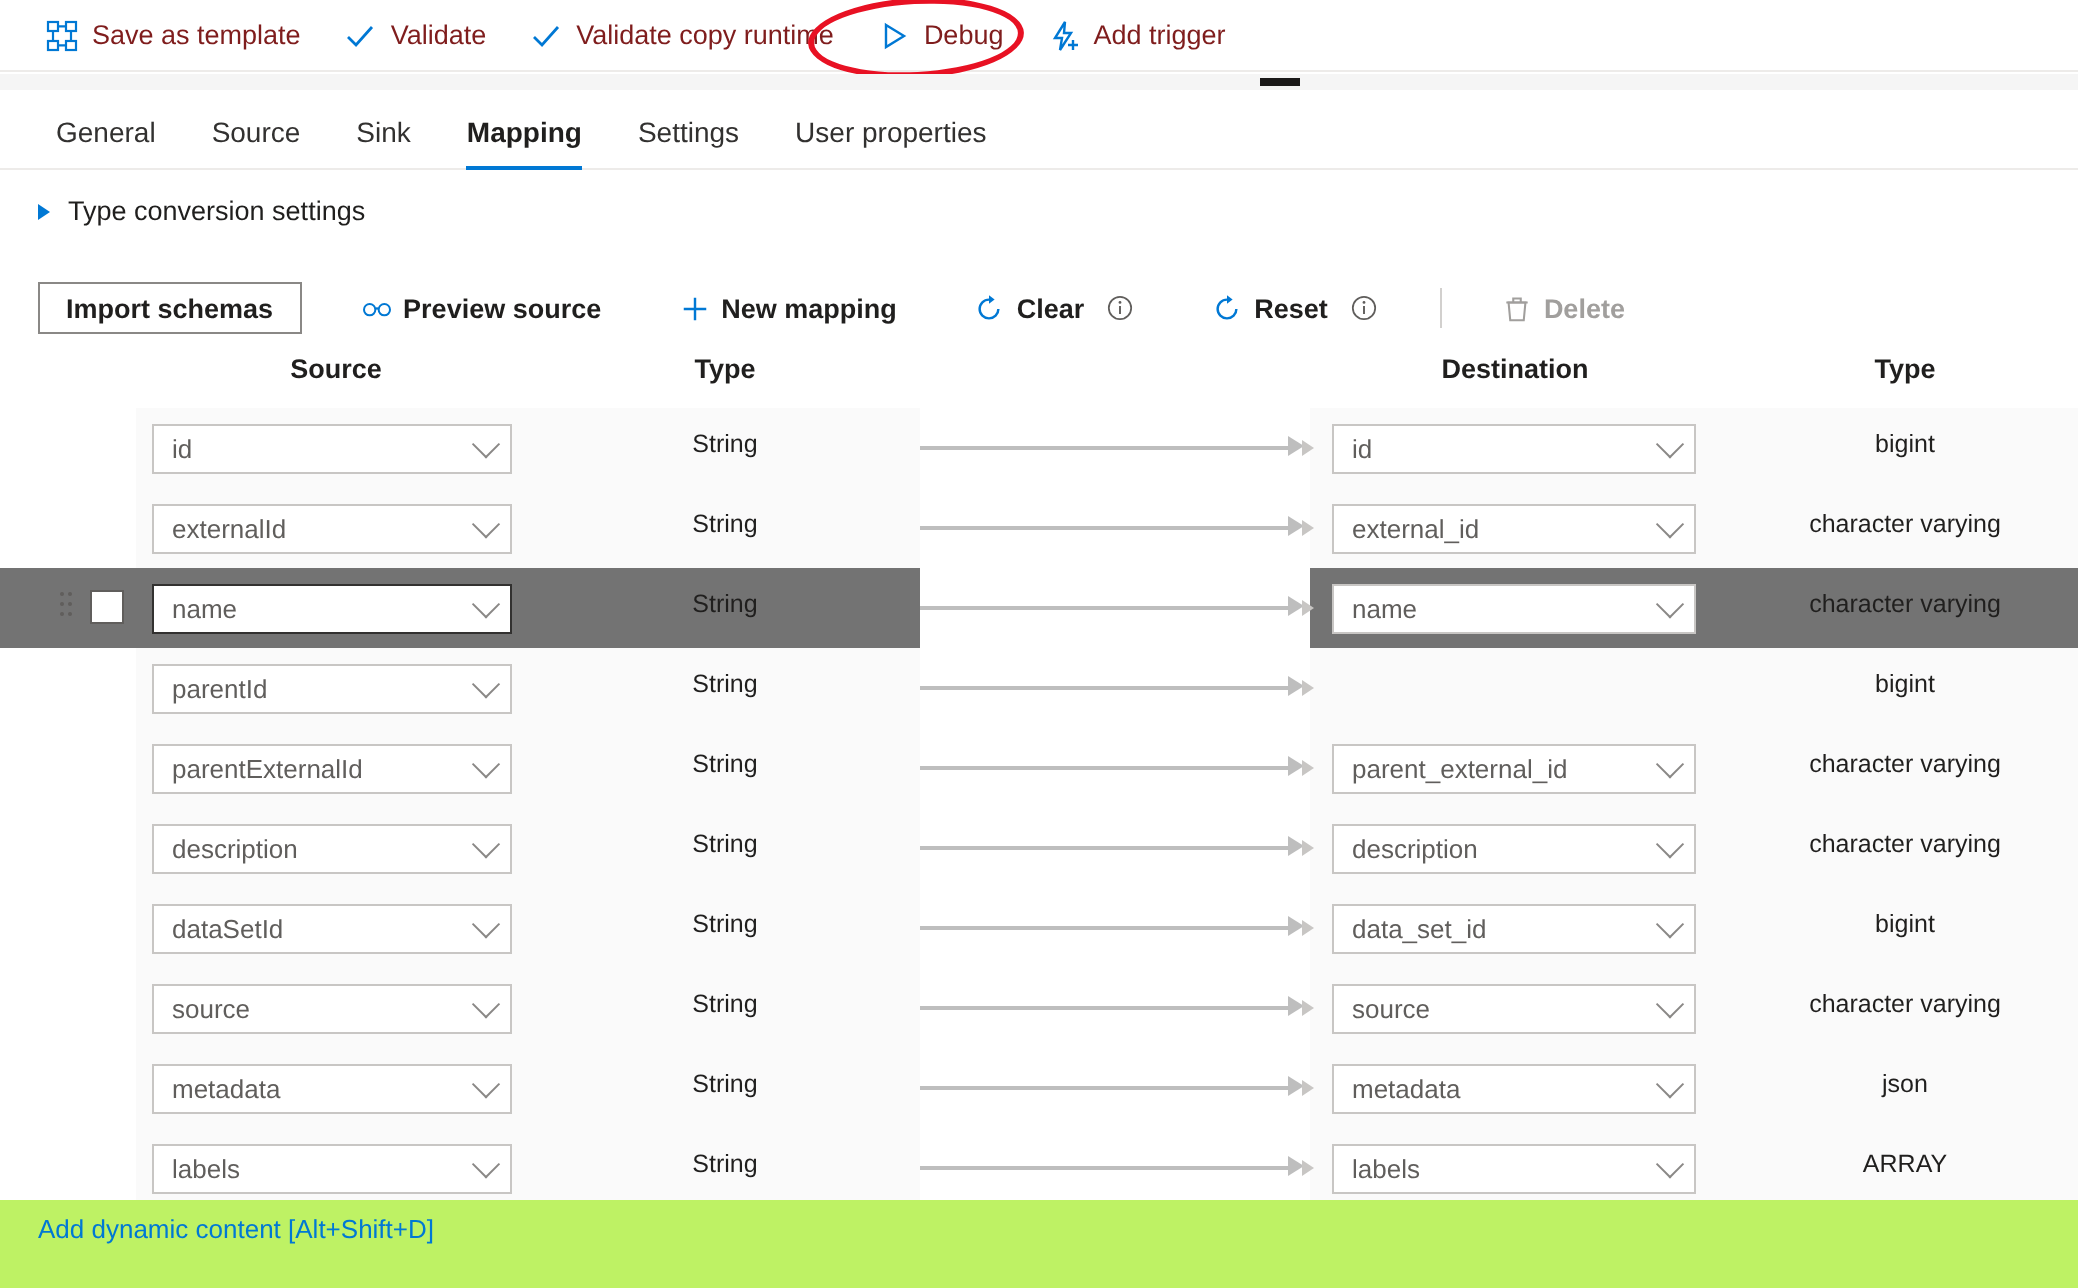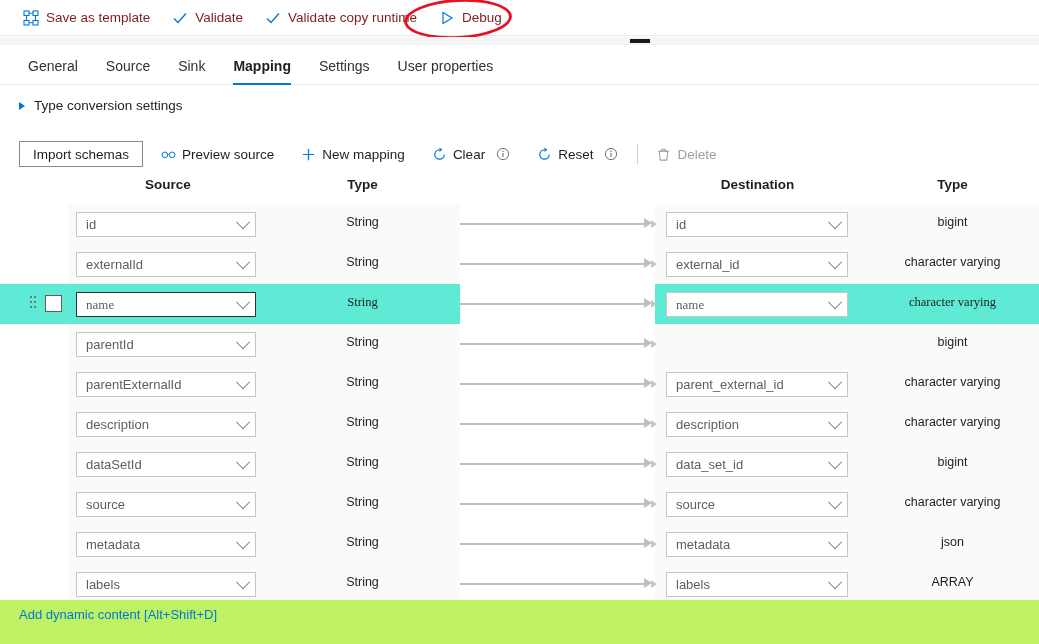--- a/index.html
+++ b/index.html
@@ -63,22 +63,23 @@
     font-size: 13.5px; color: #201f1e; cursor: default; text-align: right;
   }
   .caret-right {
     width: 0; height: 0; border-left: 6px solid #0078d4;
     border-top: 4.5px solid transparent; border-bottom: 4.5px solid transparent;
   }
 
   
   .actions {
     position: absolute; left: 19px; top: 141px;
-    display: flex; align-items: center; gap: 0;
+    display: flex; align-items: center; gap: 12px;
     font-size: 13.5px;
+    font-weight: bold;
   }
   .btn-outline {
     height: 26px; padding: 0 13px;
     border: 1px solid #8a8886; background: #ffffff;
     font-size: 13.5px; font-family: "Liberation Sans", sans-serif;
     color: #201f1e; cursor: default; white-space: nowrap;
     display: flex; align-items: center;
   }
   .act {
     display: flex; align-items: center; gap: 6px;
@@ -113,21 +114,21 @@
   }
   .hdr-source { left: 68px; width: 200px; }
   .hdr-type1  { left: 290px; width: 145px; }
   .hdr-dest   { left: 655px; width: 205px; }
   .hdr-type2  { left: 880px; width: 145px; }
 
   .rows { position: absolute; left: 0; top: 32px; width: 1039px; }
   .row {
     position: relative; height: 40px; width: 1039px;
   }
-  .row.selected { background: #5eead4; font-family: Liberation Serif, serif; }
+  .row.selected { background: #737373; }
 
   .dragdot {
     position: absolute; left: 30px; top: 12px; width: 8px; height: 14px;
     display: none;
   }
   .row.selected .dragdot { display: block; }
   .dragdot i {
     position: absolute; width: 2px; height: 2px; background: #605e5c; border-radius: 50%;
   }
   .rowcheck {
@@ -243,20 +244,29 @@
 
     <div class="cmd">
       <span class="ico">
         <svg viewBox="0 0 16 16" width="16" height="16">
           <path d="M4 2.5 L13 8 L4 13.5 Z" fill="none" stroke="#0078d4" stroke-width="1.2"></path>
         </svg>
       </span>
       <span>Debug</span>
     </div>
 
+    <div class="cmd">
+      <span class="ico">
+        <svg viewBox="0 0 16 16" width="16" height="16">
+          <path d="M8.5 1 L3.5 9 L7 9 L6 15 L11.5 6.5 L8 6.5 Z" fill="none" stroke="#0078d4" stroke-width="1.2"></path>
+          <path d="M12.5 10 L12.5 15 M10 12.5 L15 12.5" stroke="#0078d4" stroke-width="1.2"></path>
+        </svg>
+      </span>
+      <span>Add trigger</span>
+    </div>
 
     <div class="annot"></div>
   </div>
 
   <div class="top-scroll">
     <div class="thumb"></div>
   </div>
 
   <div class="tabs">
     <div class="tab">General</div>

